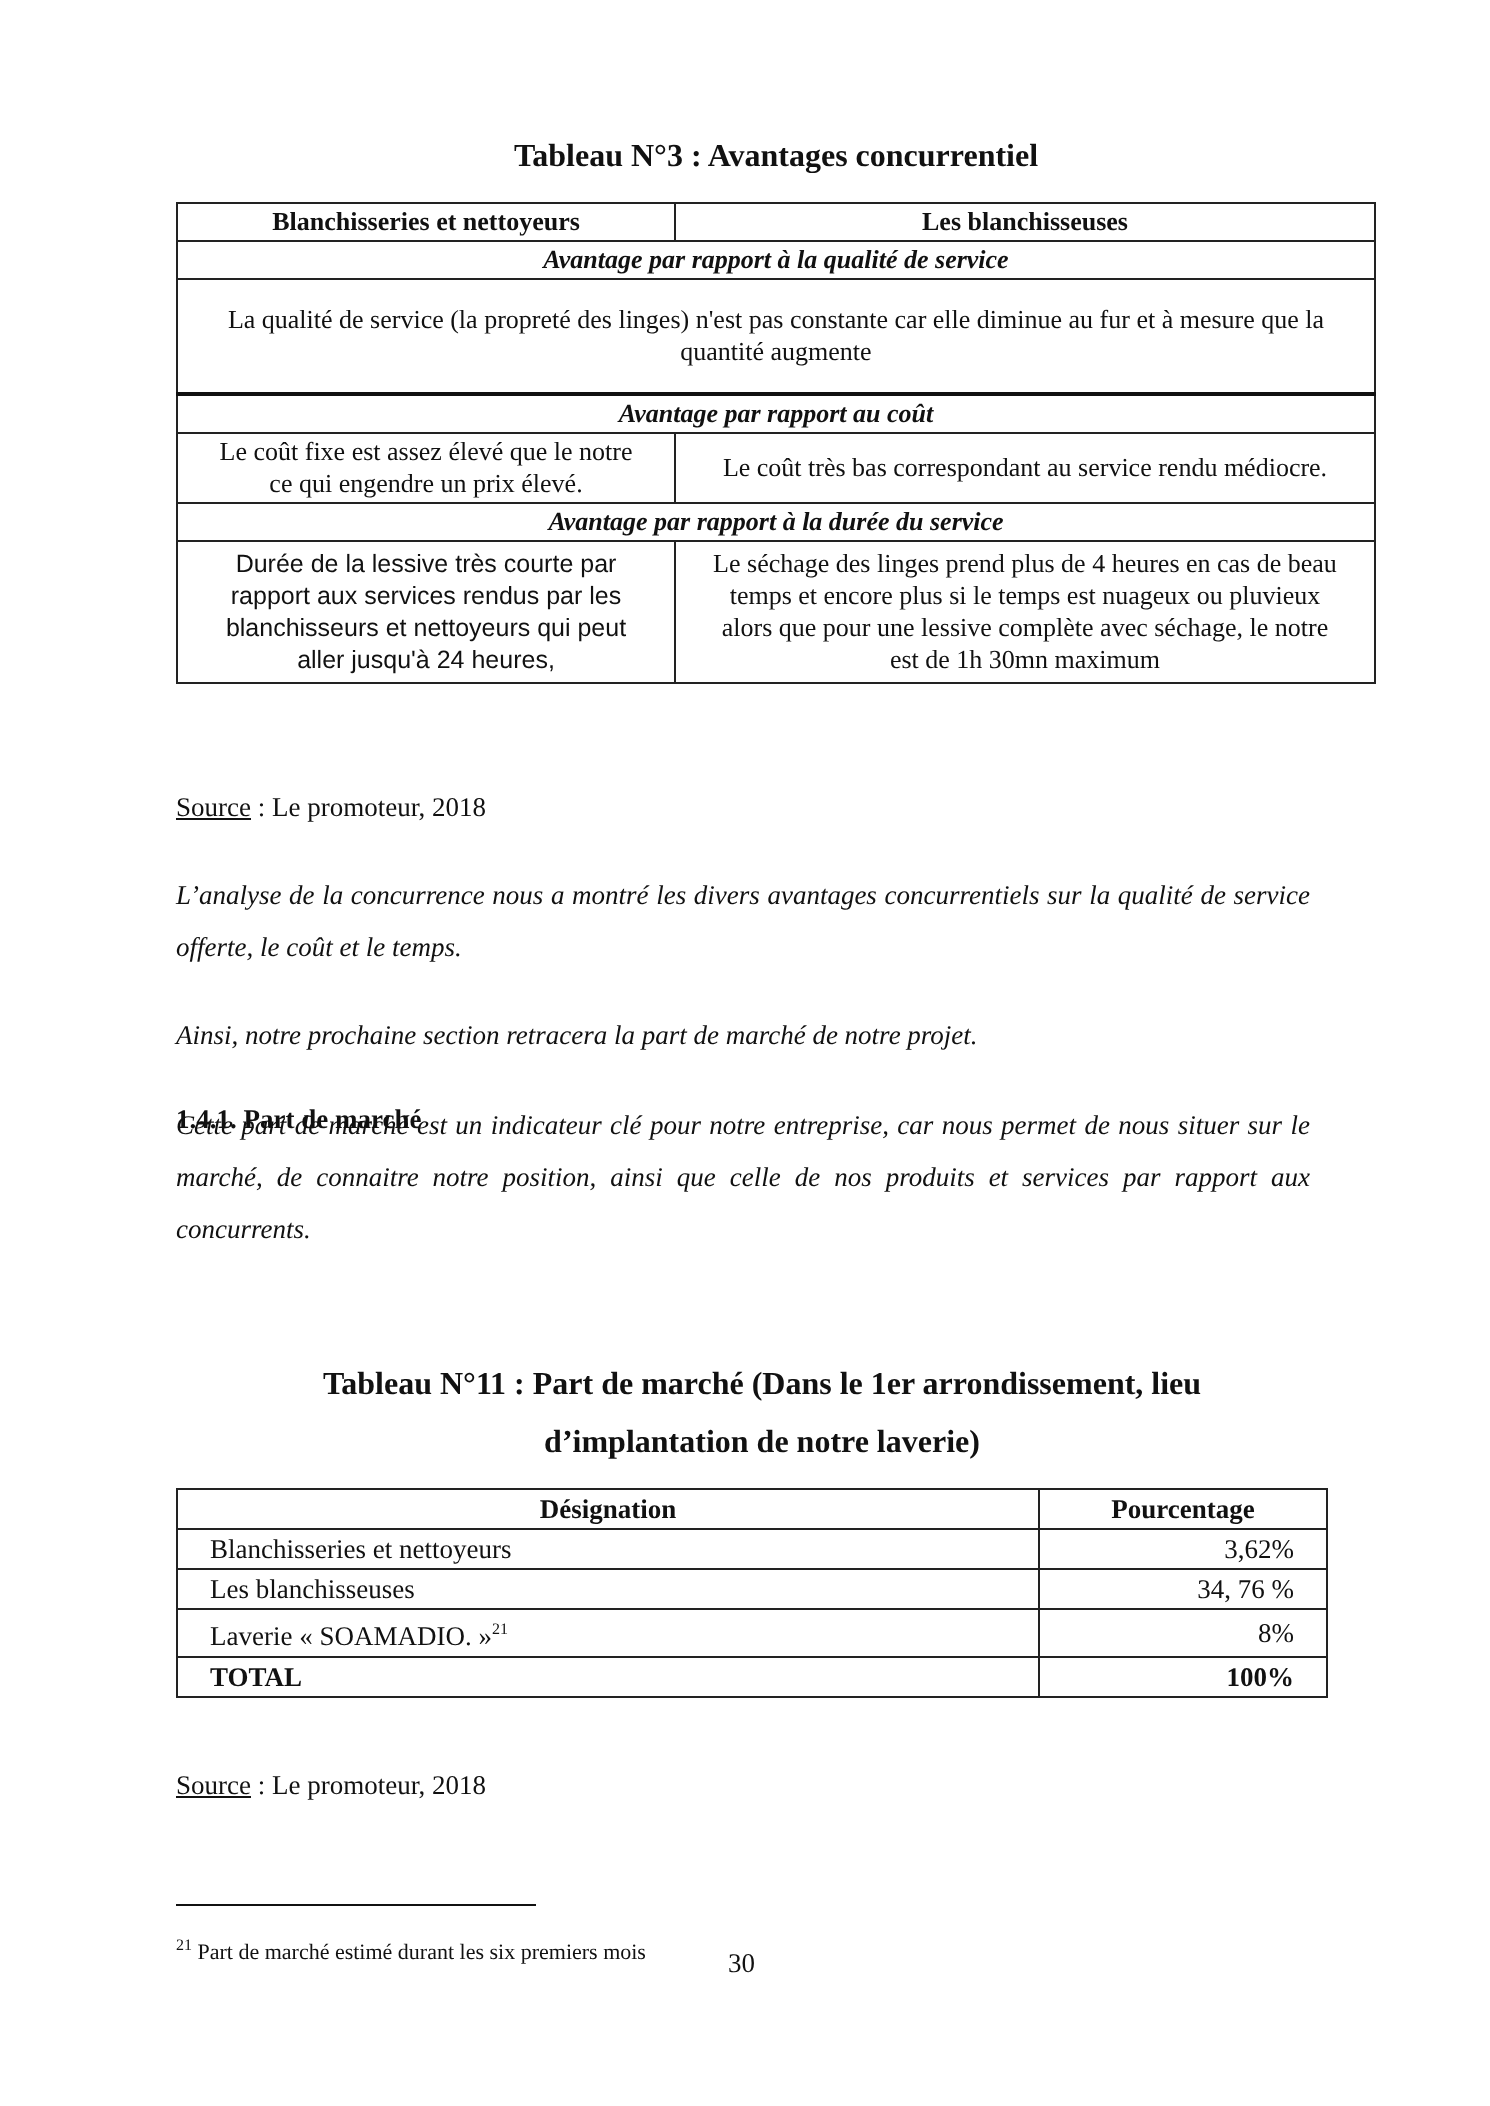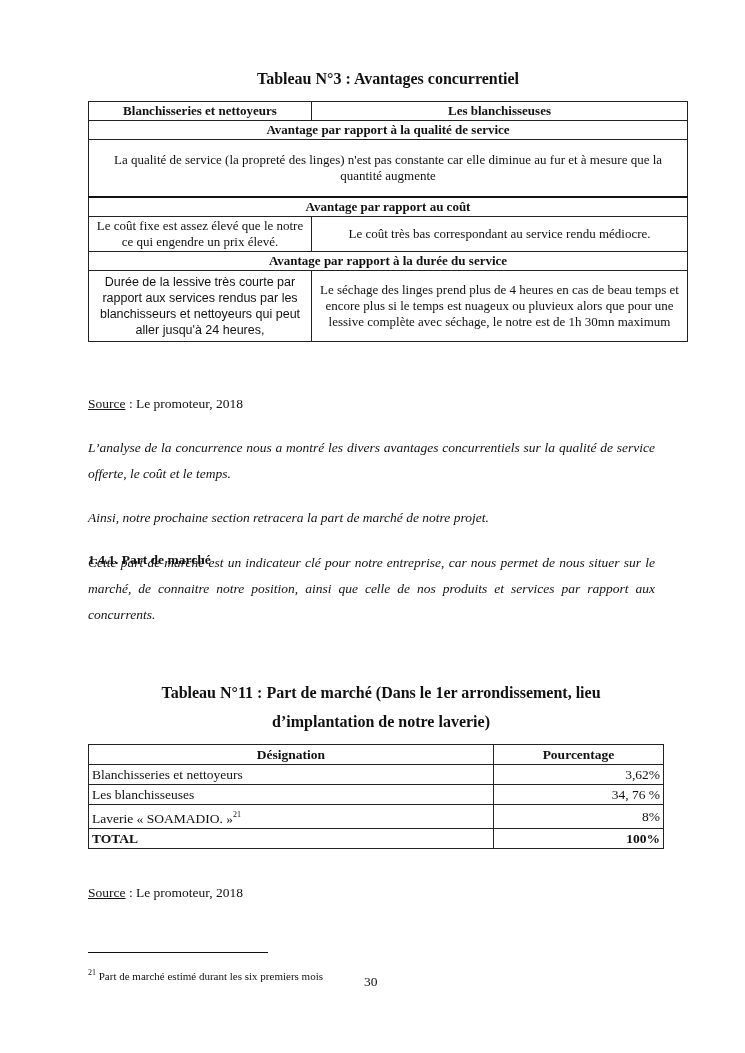--- a/index.html
+++ b/index.html
@@ -1,24 +1,24 @@
 <!DOCTYPE html>
 <html><head>
 <meta charset="utf-8">
 <style>
   html, body { margin:0; padding:0; background:#ffffff; }
   body { width:745px; height:1053px; position:relative; font-family:"Liberation Serif", serif; color:#111; overflow:hidden; }
   .abs { position:absolute; }
   .title { font-weight:bold; text-align:center; }
   table { border-collapse:collapse; }
-  td, th { border:1px solid #222; padding:0 3px; }
+  td, th { border:1px solid #222; padding:0 16px; }
   .t10 { left:88px; top:101px; width:600px; font-size:13px; }
   .t10 th { font-weight:bold; text-align:center; height:18px; }
   .t10 td { text-align:center; line-height:16px; }
-  .t10 .sec { font-weight:bold; height:18px; }
+  .t10 .sec { font-weight:bold; height:18px;font-style:italic; }
   .t10 .thick { border-bottom:2px solid #111; }
   .sans { font-family:"Liberation Sans", sans-serif; font-size:12.5px; line-height:17px; }
   .para { left:88px; width:567px; font-size:13.5px; line-height:26px; text-align:justify;font-style:italic; }
   .t11 { left:88px; top:744px; width:576px; font-size:13.5px; }
   .t11 td, .t11 th { height:19px; line-height:19px; }
   .t11 th { font-weight:bold; text-align:center; }
   .t11 .num { text-align:right; }
   .t11 .bold { font-weight:bold; }
   .u { text-decoration:underline; }
   sup { font-size:8px; }

